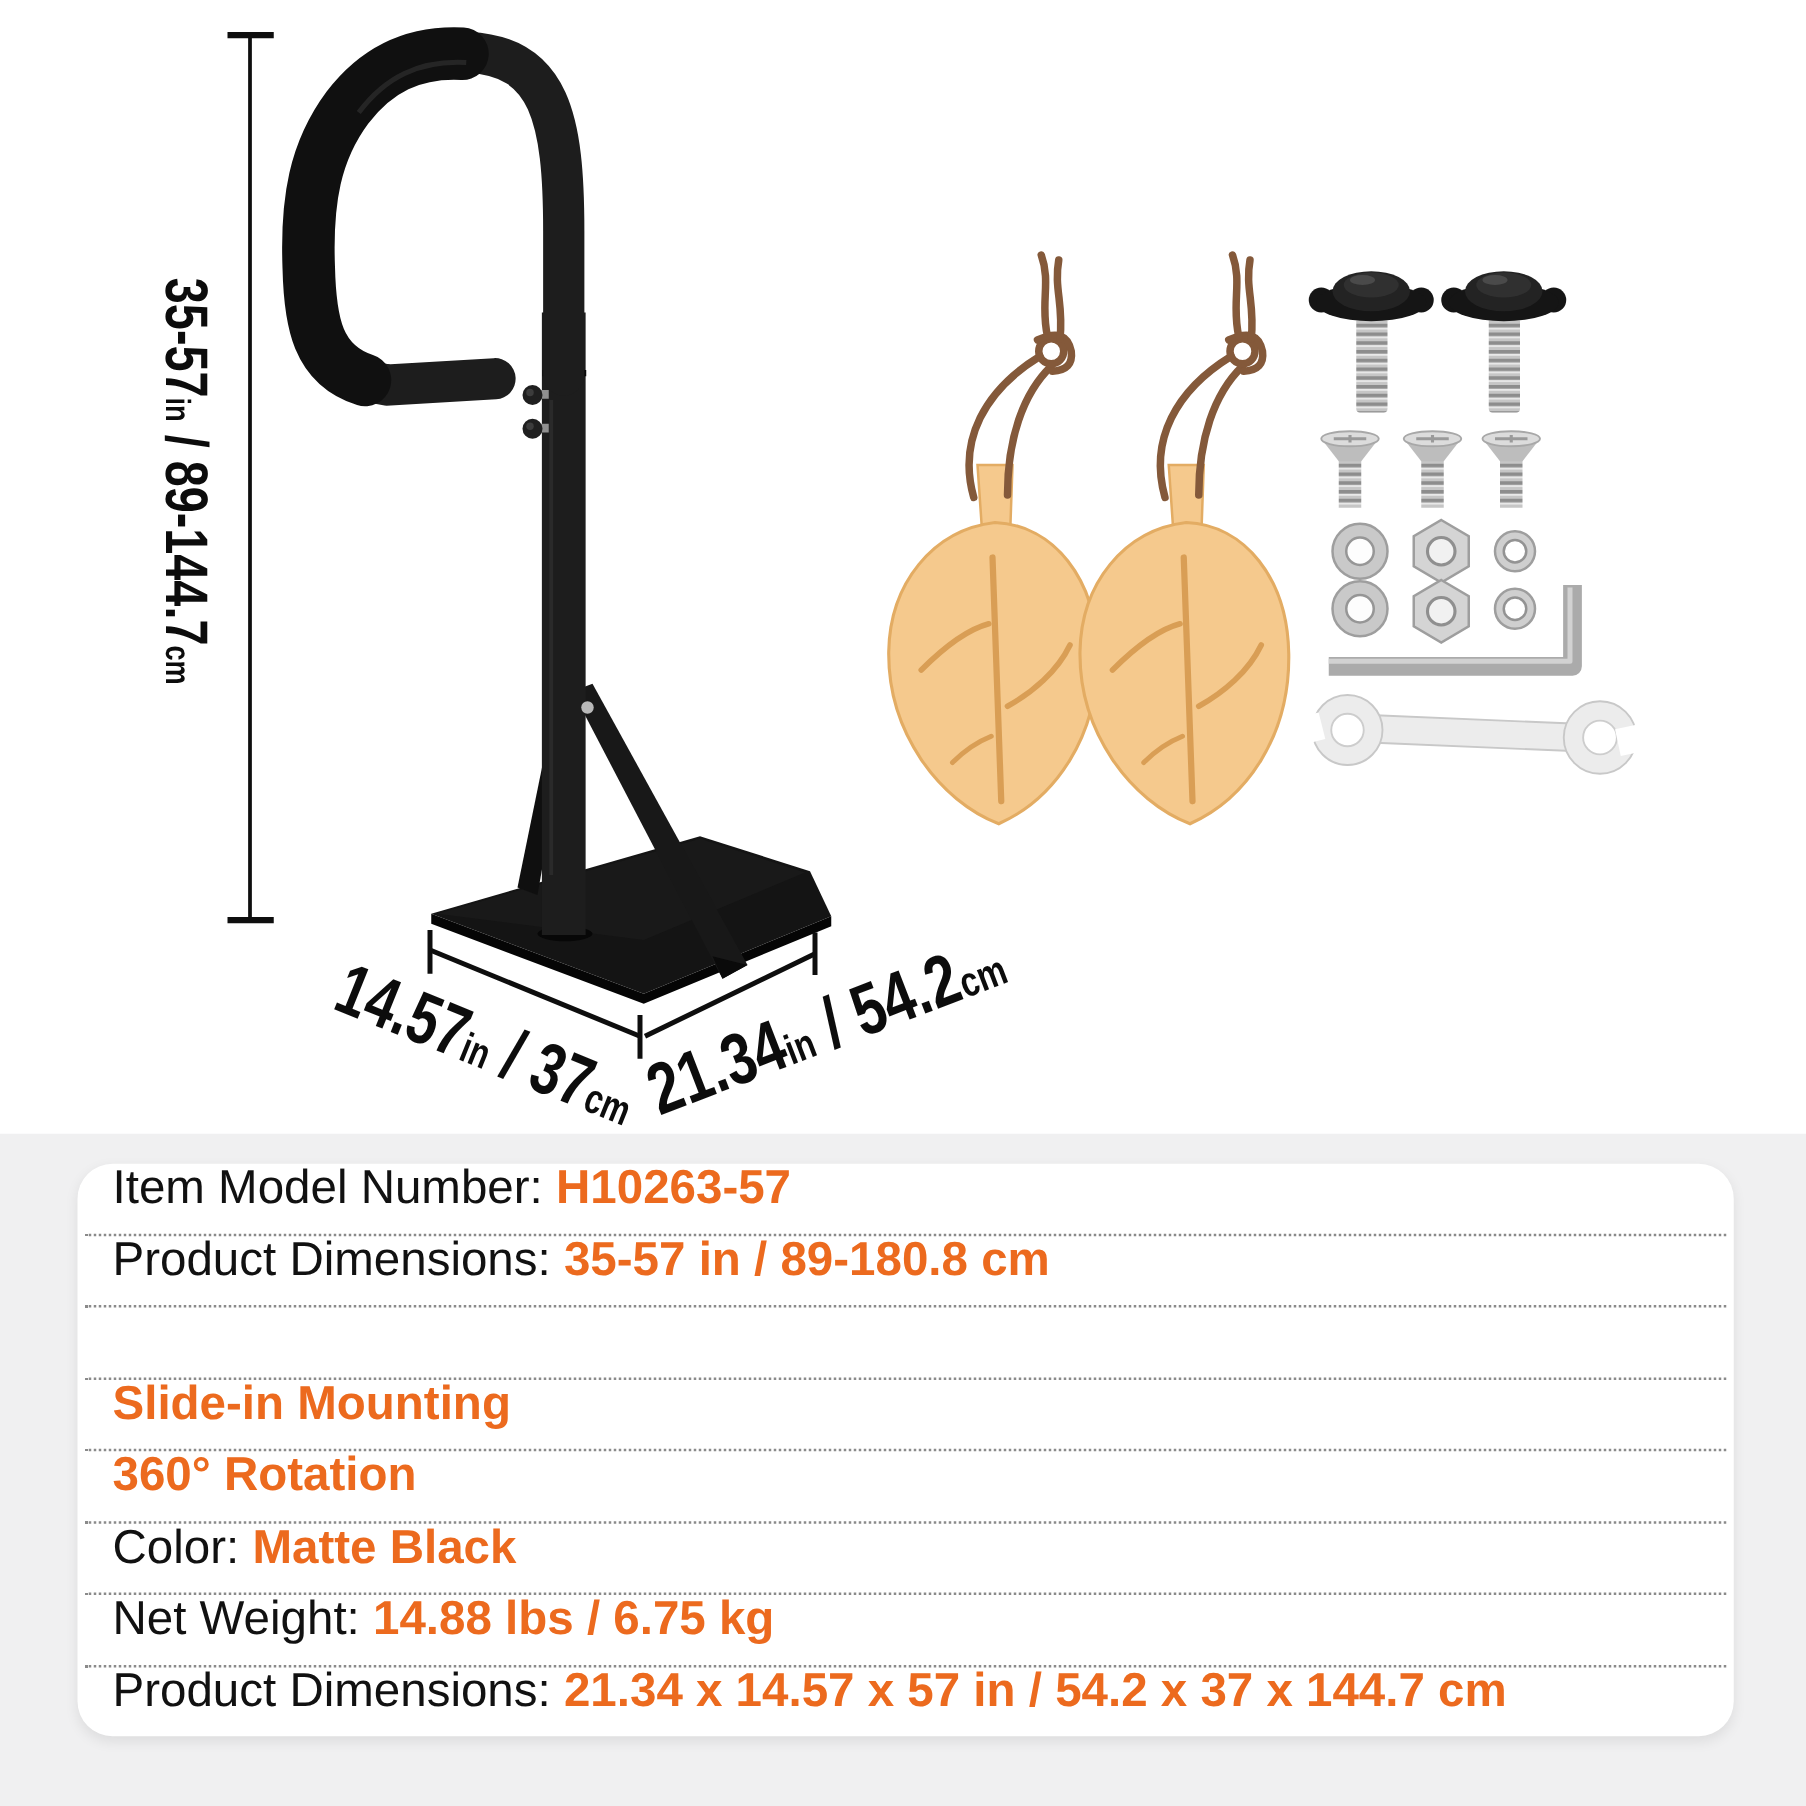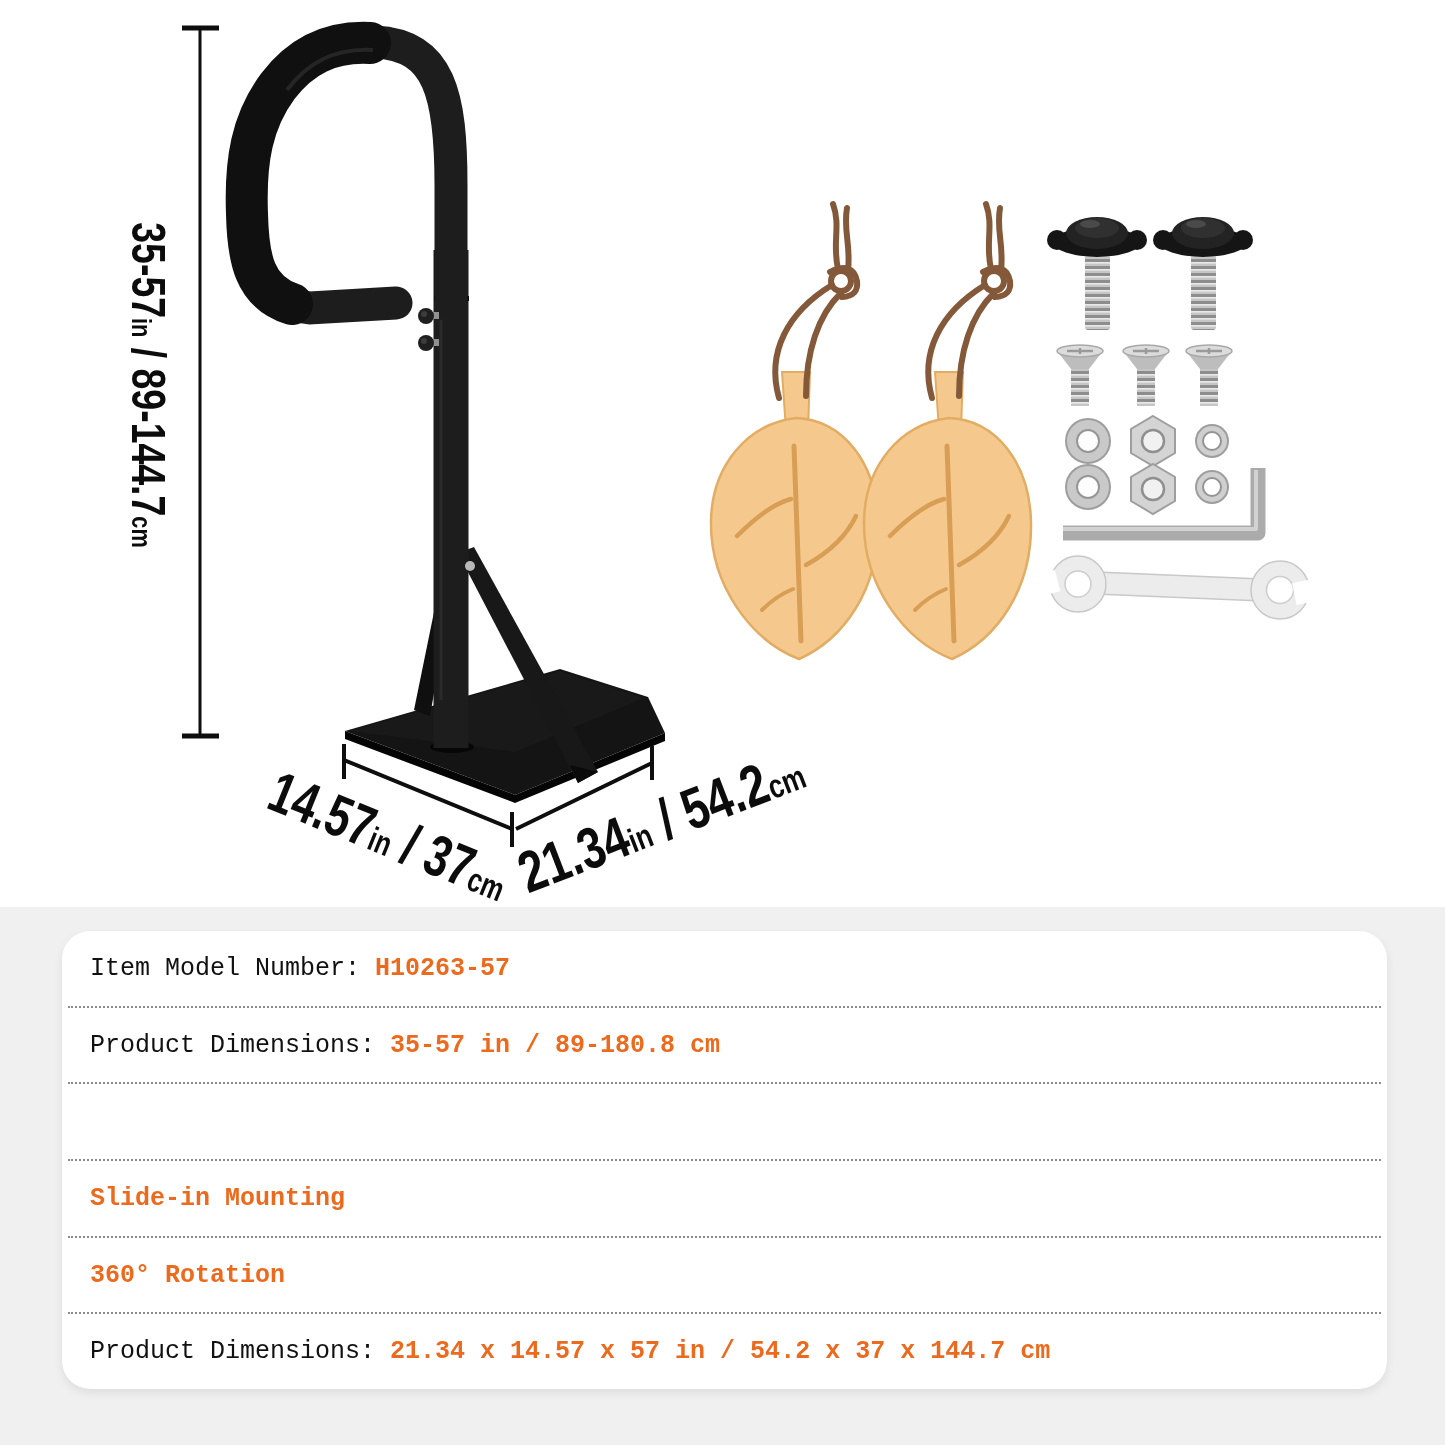--- a/index.html
+++ b/index.html
@@ -39,25 +39,24 @@
   .spec-card{
     position:absolute;left:62px;top:931px;width:1325px;height:458px;
     background:var(--card_bg,#ffffff);
     border-radius:28px;
     box-shadow:0 4px 10px rgba(0,0,0,0.08);
     display:flex;flex-direction:column;
     padding:0 6px;box-sizing:border-box;
     overflow:hidden;
   }
   .spec-row{
-    flex:1;display:flex;align-items:center;
+    flex:1;display:flex;
     padding-left:22px;
-    font-size:25px;line-height:1;
+    font-size:38px;line-height:1;
     border-top:2px dotted var(--dotted_line,#8A8A8A);
-    font-family:Liberation Mono, monospace;
   }
   .spec-row:first-child{border-top:none;}
   .spec-label{color:var(--ink,#111);white-space:pre;}
   .spec-value{color:var(--accent,#EC6A1E);font-weight:bold;white-space:pre;}
 </style>
 </head>
 <body>
 
 <div class="stage">
 
@@ -217,18 +216,26 @@
       </div>
     <div class="spec-row">
       </div>
     <div class="spec-row">
         <span class="spec-value">Slide-in Mounting</span>
       </div>
     <div class="spec-row">
         <span class="spec-value">360° Rotation</span>
       </div>
     <div class="spec-row">
+        <span class="spec-label">Color: </span>
+        <span class="spec-value">Matte Black</span>
+      </div>
+    <div class="spec-row">
+        <span class="spec-label">Net Weight: </span>
+        <span class="spec-value">14.88 lbs / 6.75 kg</span>
+      </div>
+    <div class="spec-row">
         <span class="spec-label">Product Dimensions: </span>
         <span class="spec-value">21.34 x 14.57 x 57 in / 54.2 x 37 x 144.7 cm</span>
       </div>
   </div>
 
 </div>
 
 </body></html>

